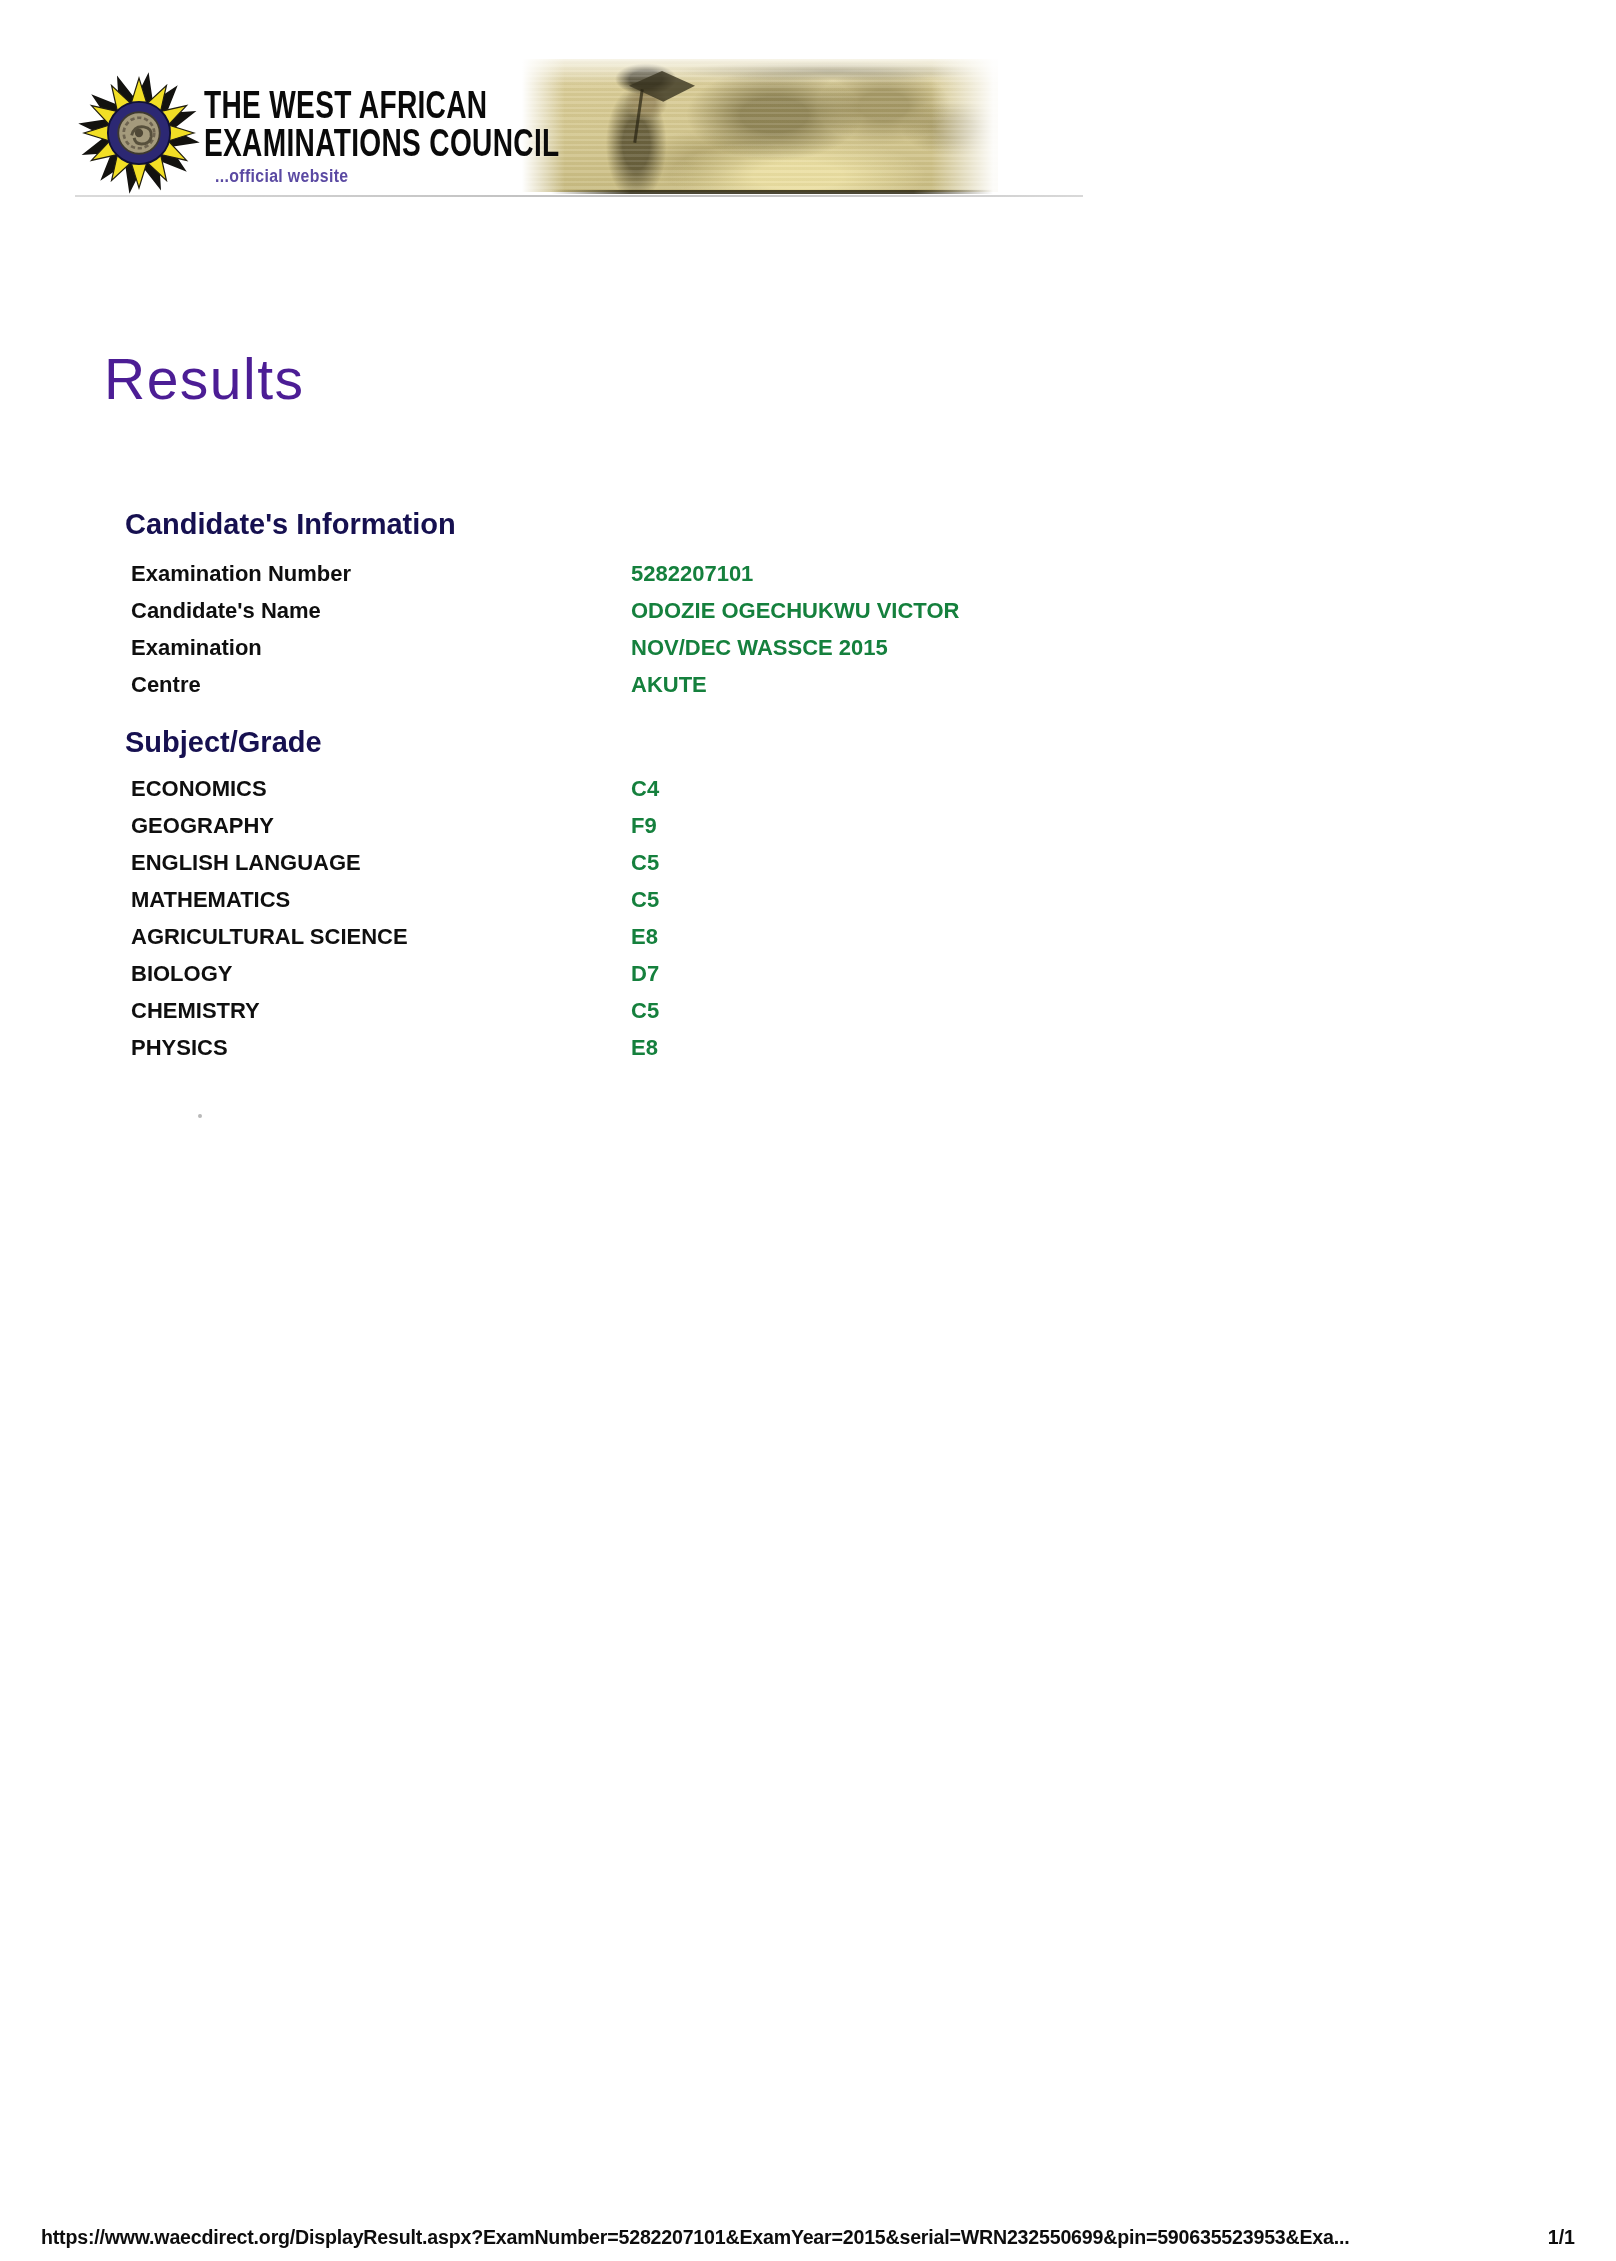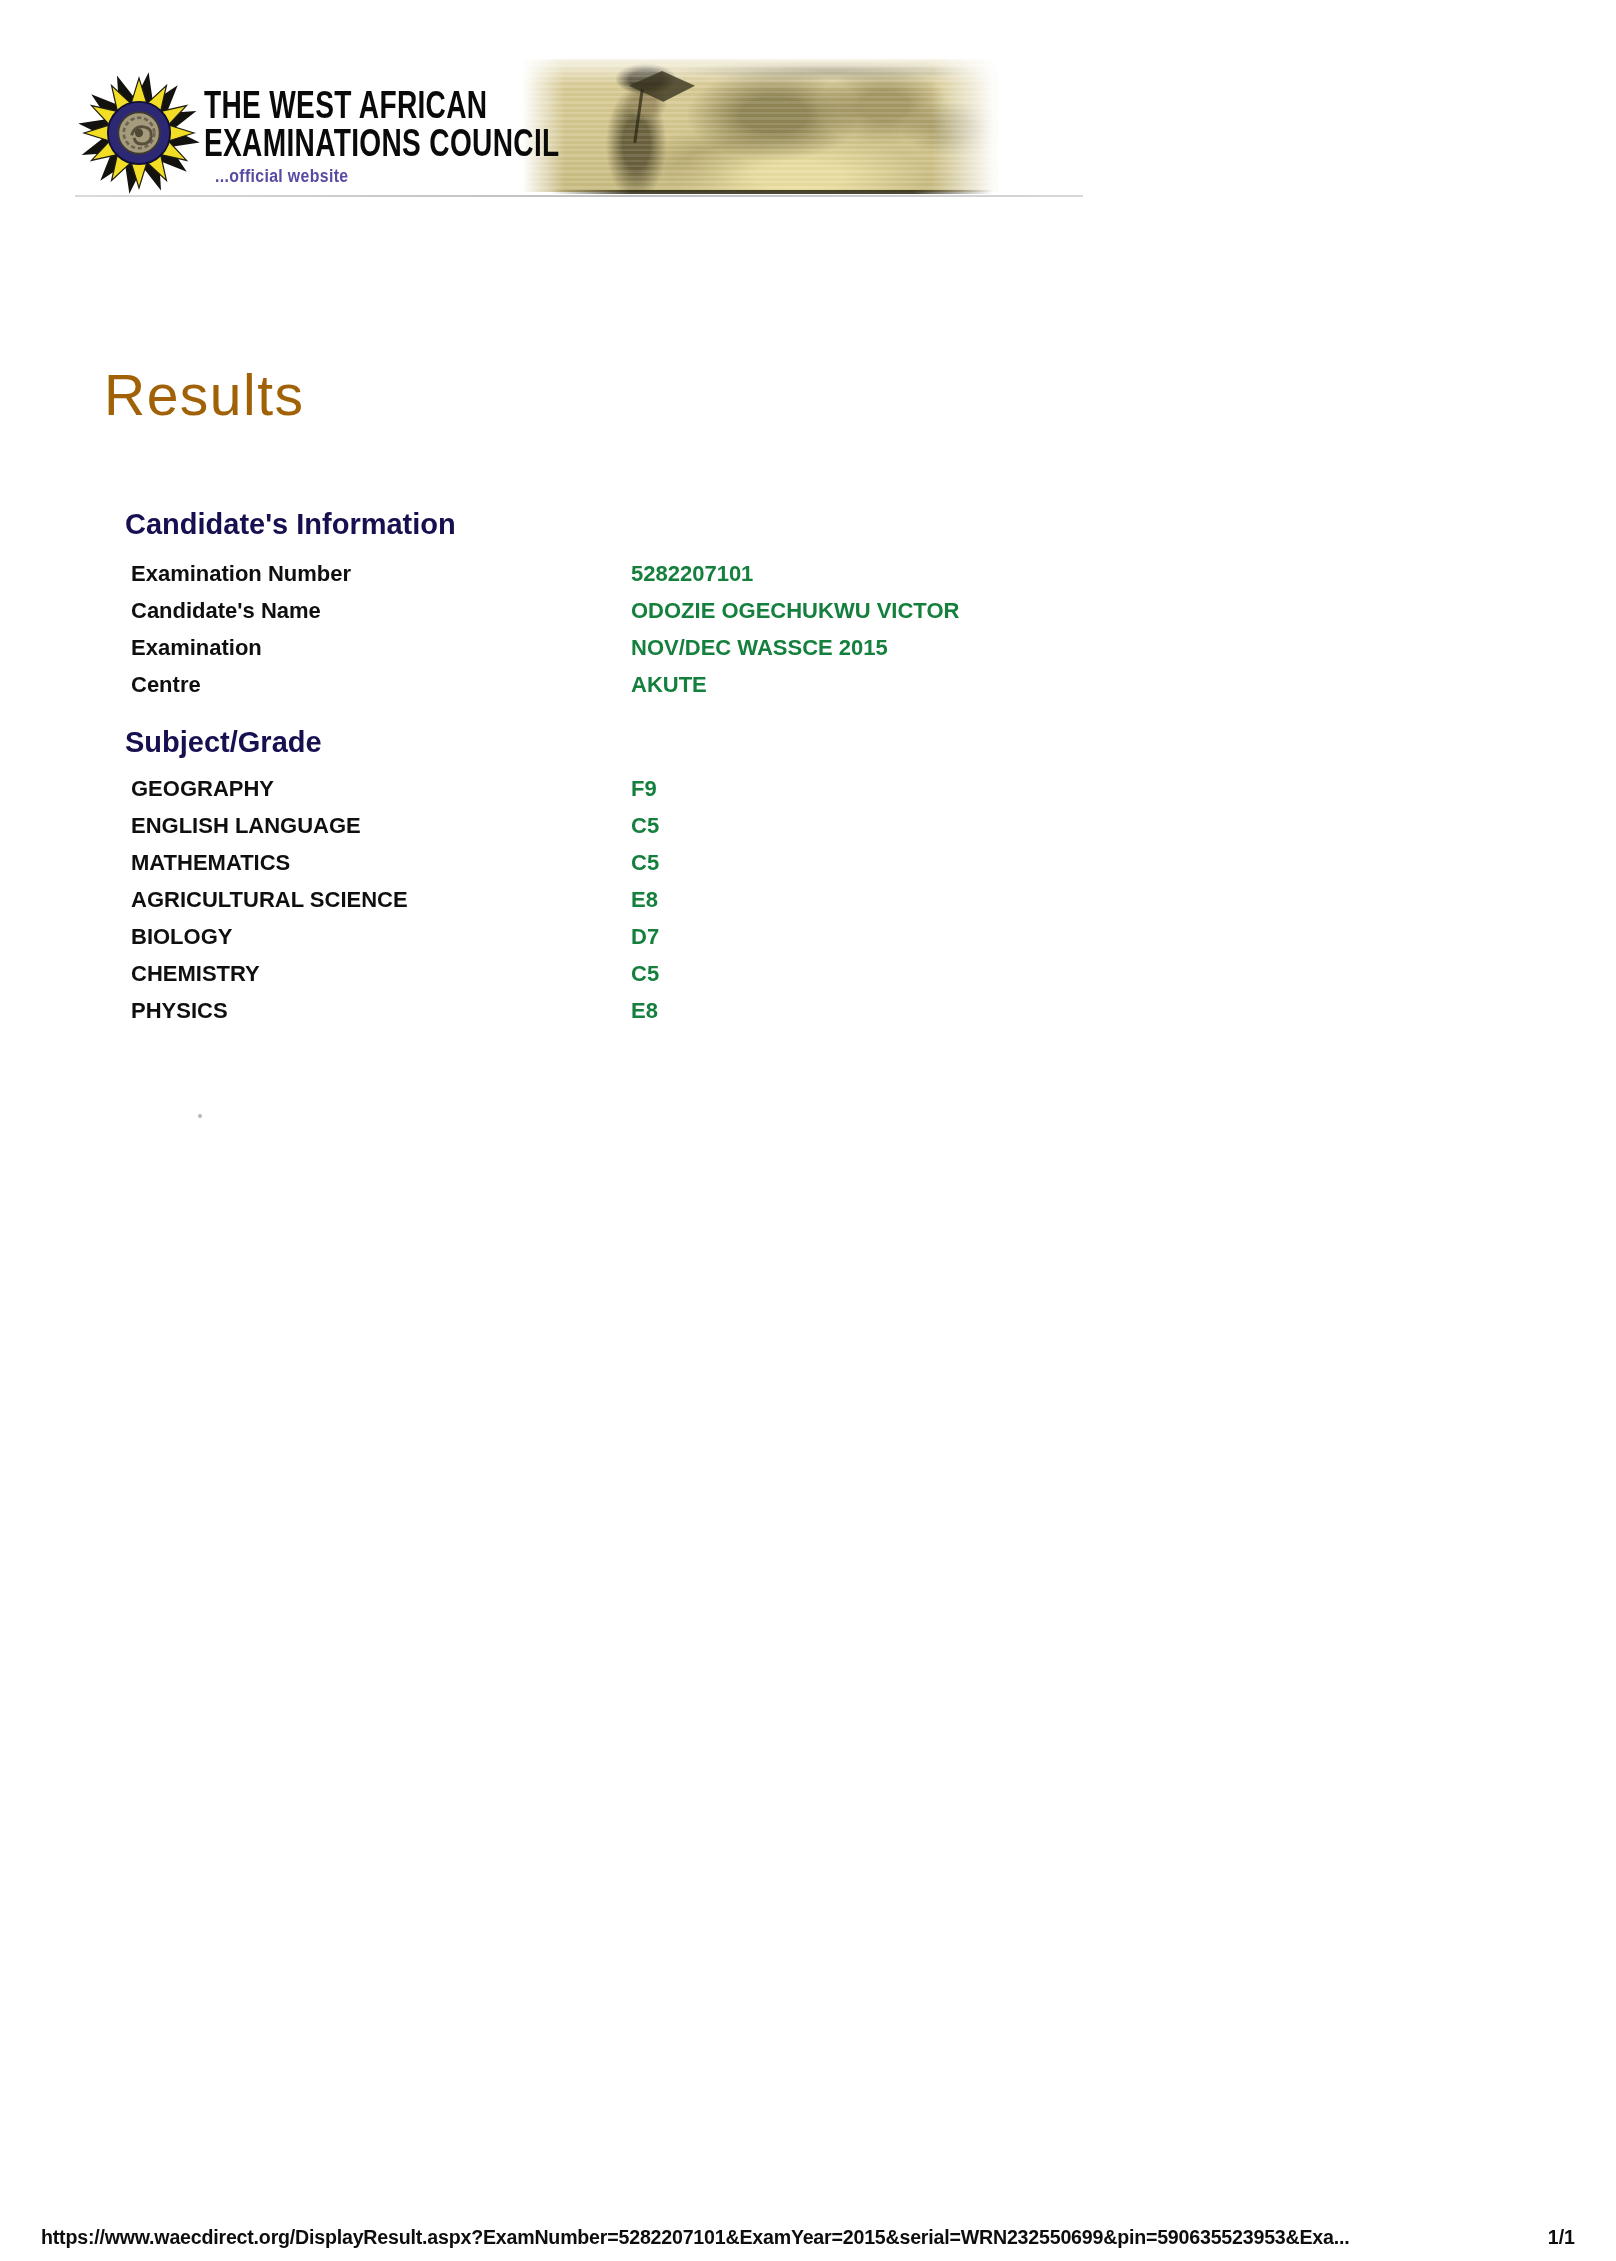--- a/index.html
+++ b/index.html
@@ -48,22 +48,22 @@
     position:absolute; left:107px; top:12px; width:66px; height:32px; opacity:0.8;
     background:#3a3420; clip-path:polygon(50% 0, 100% 46%, 52% 96%, 0 46%);
   }
   .grad-tassel { position:absolute; left:115px; top:30px; width:3px; height:54px; background:rgba(40,35,18,0.7); transform:rotate(8deg); }
 
   .header-rule { position:absolute; left:75px; top:195px; width:1008px; height:2.3px; z-index:2;
     background:linear-gradient(to right, #dadada, #bdbdbd 55%, #d8d8d8); }
 
   
   .page-title {
-    position:absolute; left:104px; top:362px; margin:0; font-size:57px; font-weight:400;
-    color:#a16207; letter-spacing:1.5px;
+    position:absolute; left:104px; top:346px; margin:0; font-size:57px; font-weight:400;
+    color:#4c1d95; letter-spacing:1.5px;
   }
   .section-heading {
     position:absolute; margin:0; font-size:29px; font-weight:bold; color:#161050; letter-spacing:0;
   }
   .heading-candidate { left:125px; top:508px; }
   .heading-subject  { left:125px; top:726px;text-align:center; }
 
   .info-rows    { position:absolute; left:131px; top:555px; }
   .subject-rows { position:absolute; left:131px; top:770px; }
   .kv-row { display:flex; height:37px; align-items:center;gap:19px; }
@@ -139,20 +139,24 @@
         <span class="kv-label">Centre</span>
         <span class="kv-value">AKUTE</span>
       </div>
     </div>
   </section>
 
   <section>
     <h2 class="section-heading heading-subject">Subject/Grade</h2>
     <div class="subject-rows">
       <div class="kv-row">
+        <span class="kv-label">ECONOMICS</span>
+        <span class="kv-value">C4</span>
+      </div>
+      <div class="kv-row">
         <span class="kv-label">GEOGRAPHY</span>
         <span class="kv-value">F9</span>
       </div>
       <div class="kv-row">
         <span class="kv-label">ENGLISH LANGUAGE</span>
         <span class="kv-value">C5</span>
       </div>
       <div class="kv-row">
         <span class="kv-label">MATHEMATICS</span>
         <span class="kv-value">C5</span>

